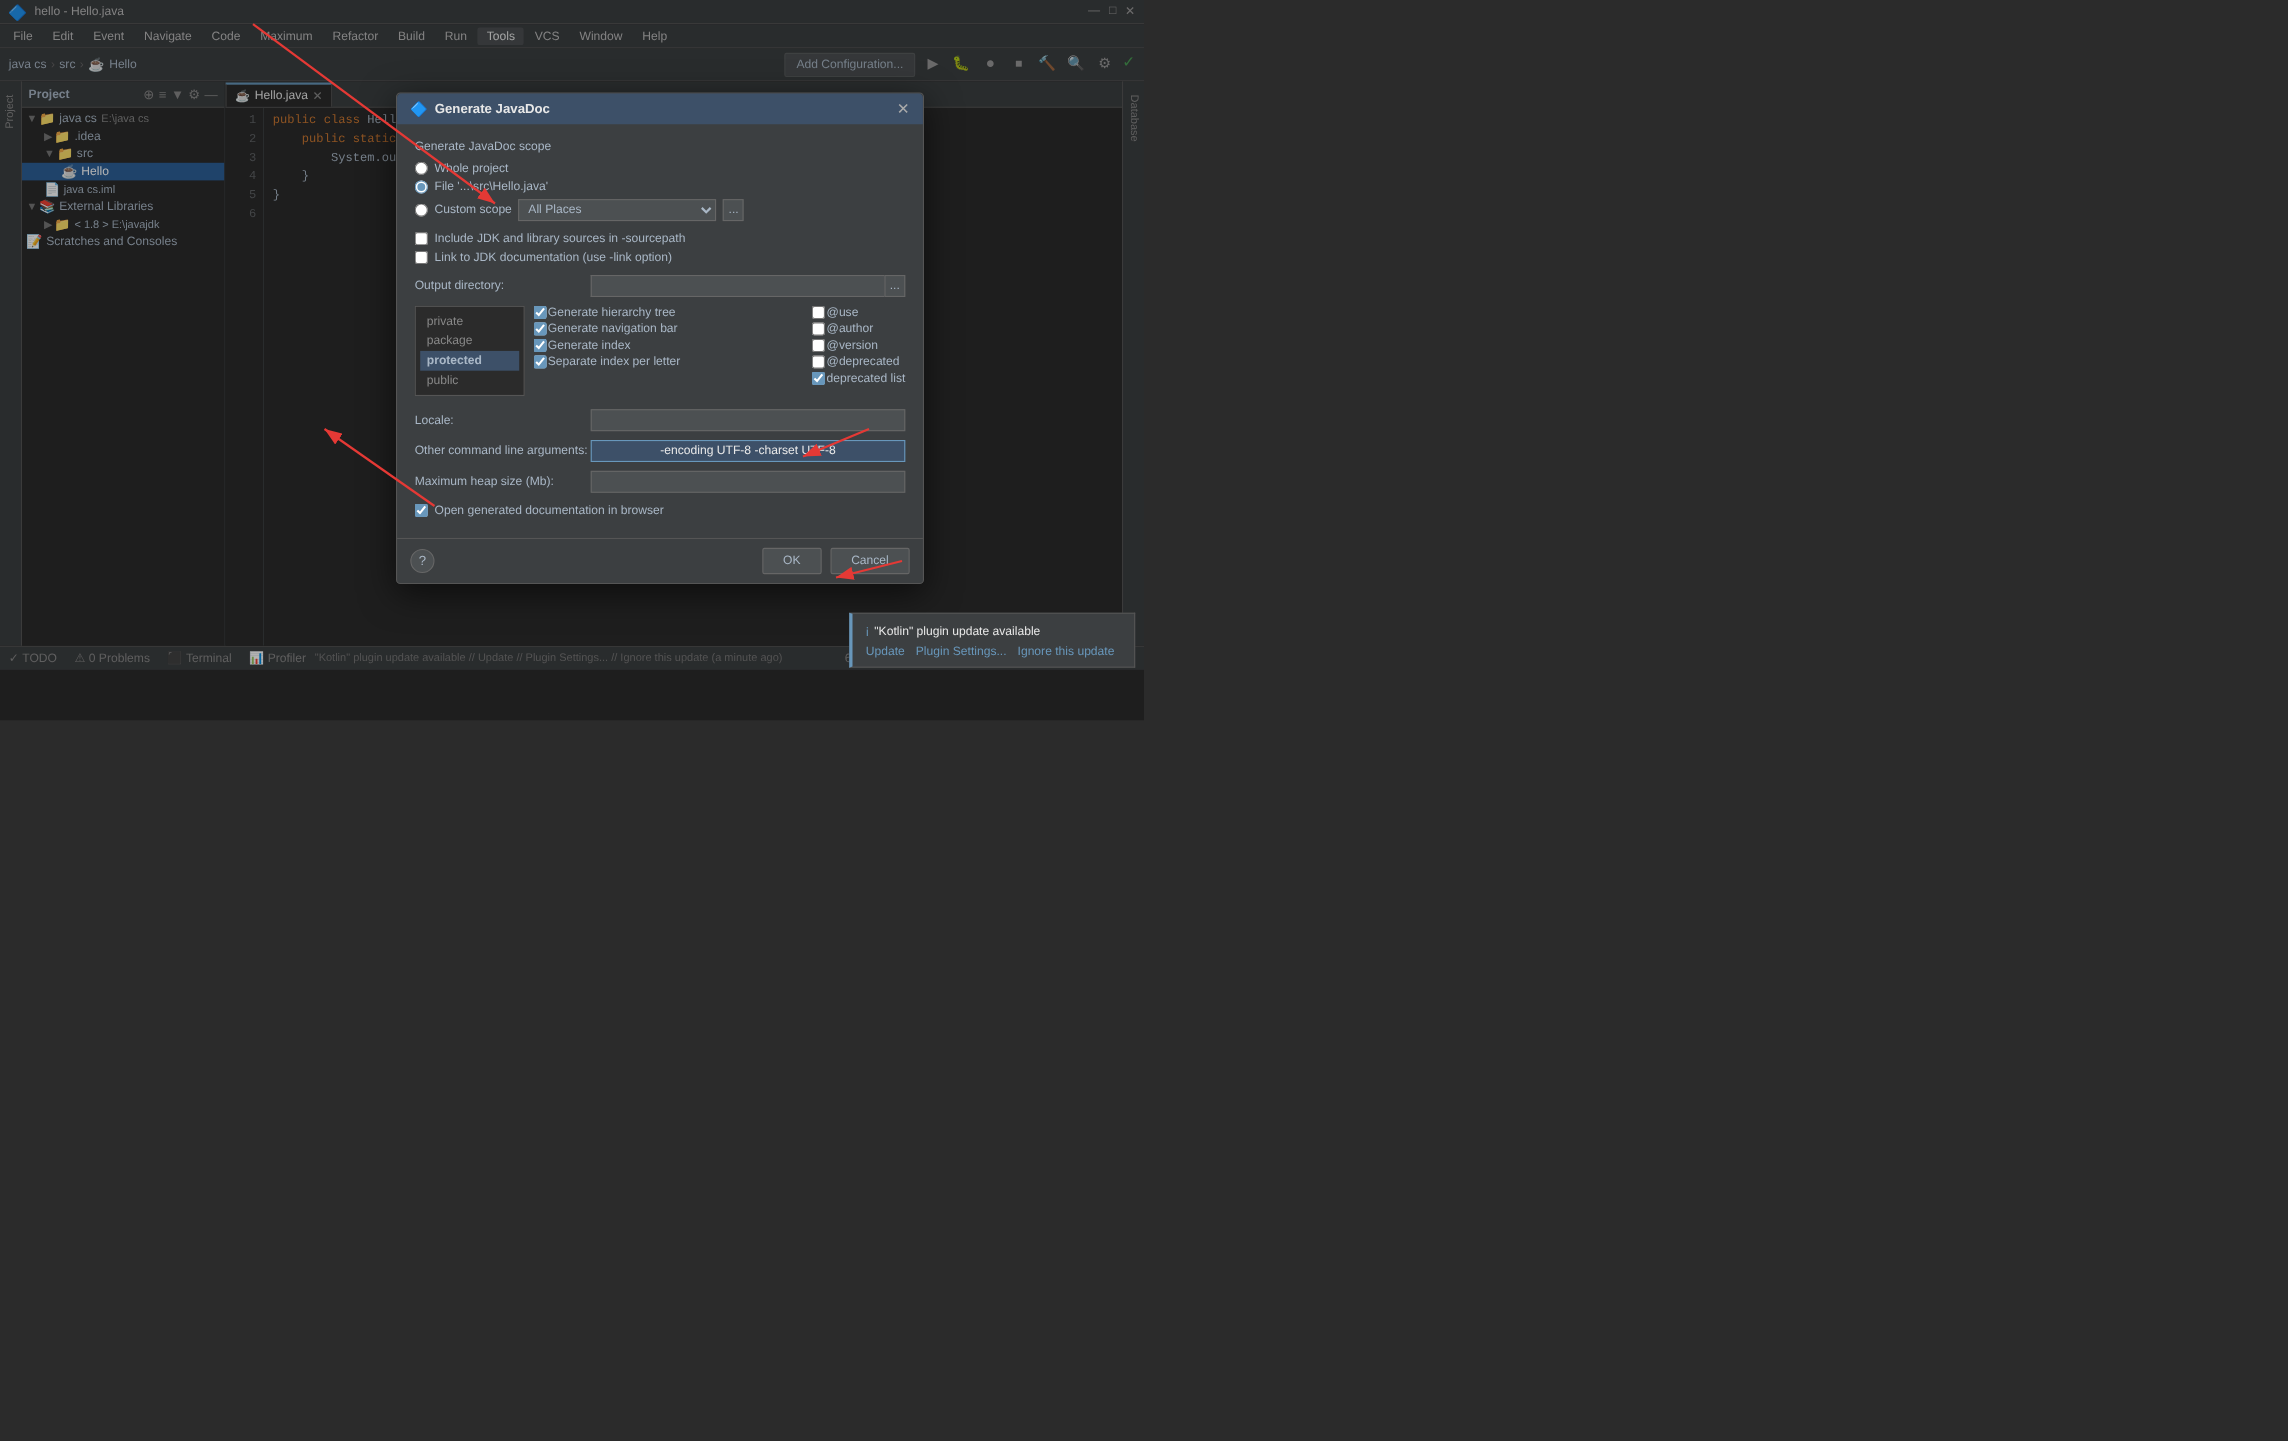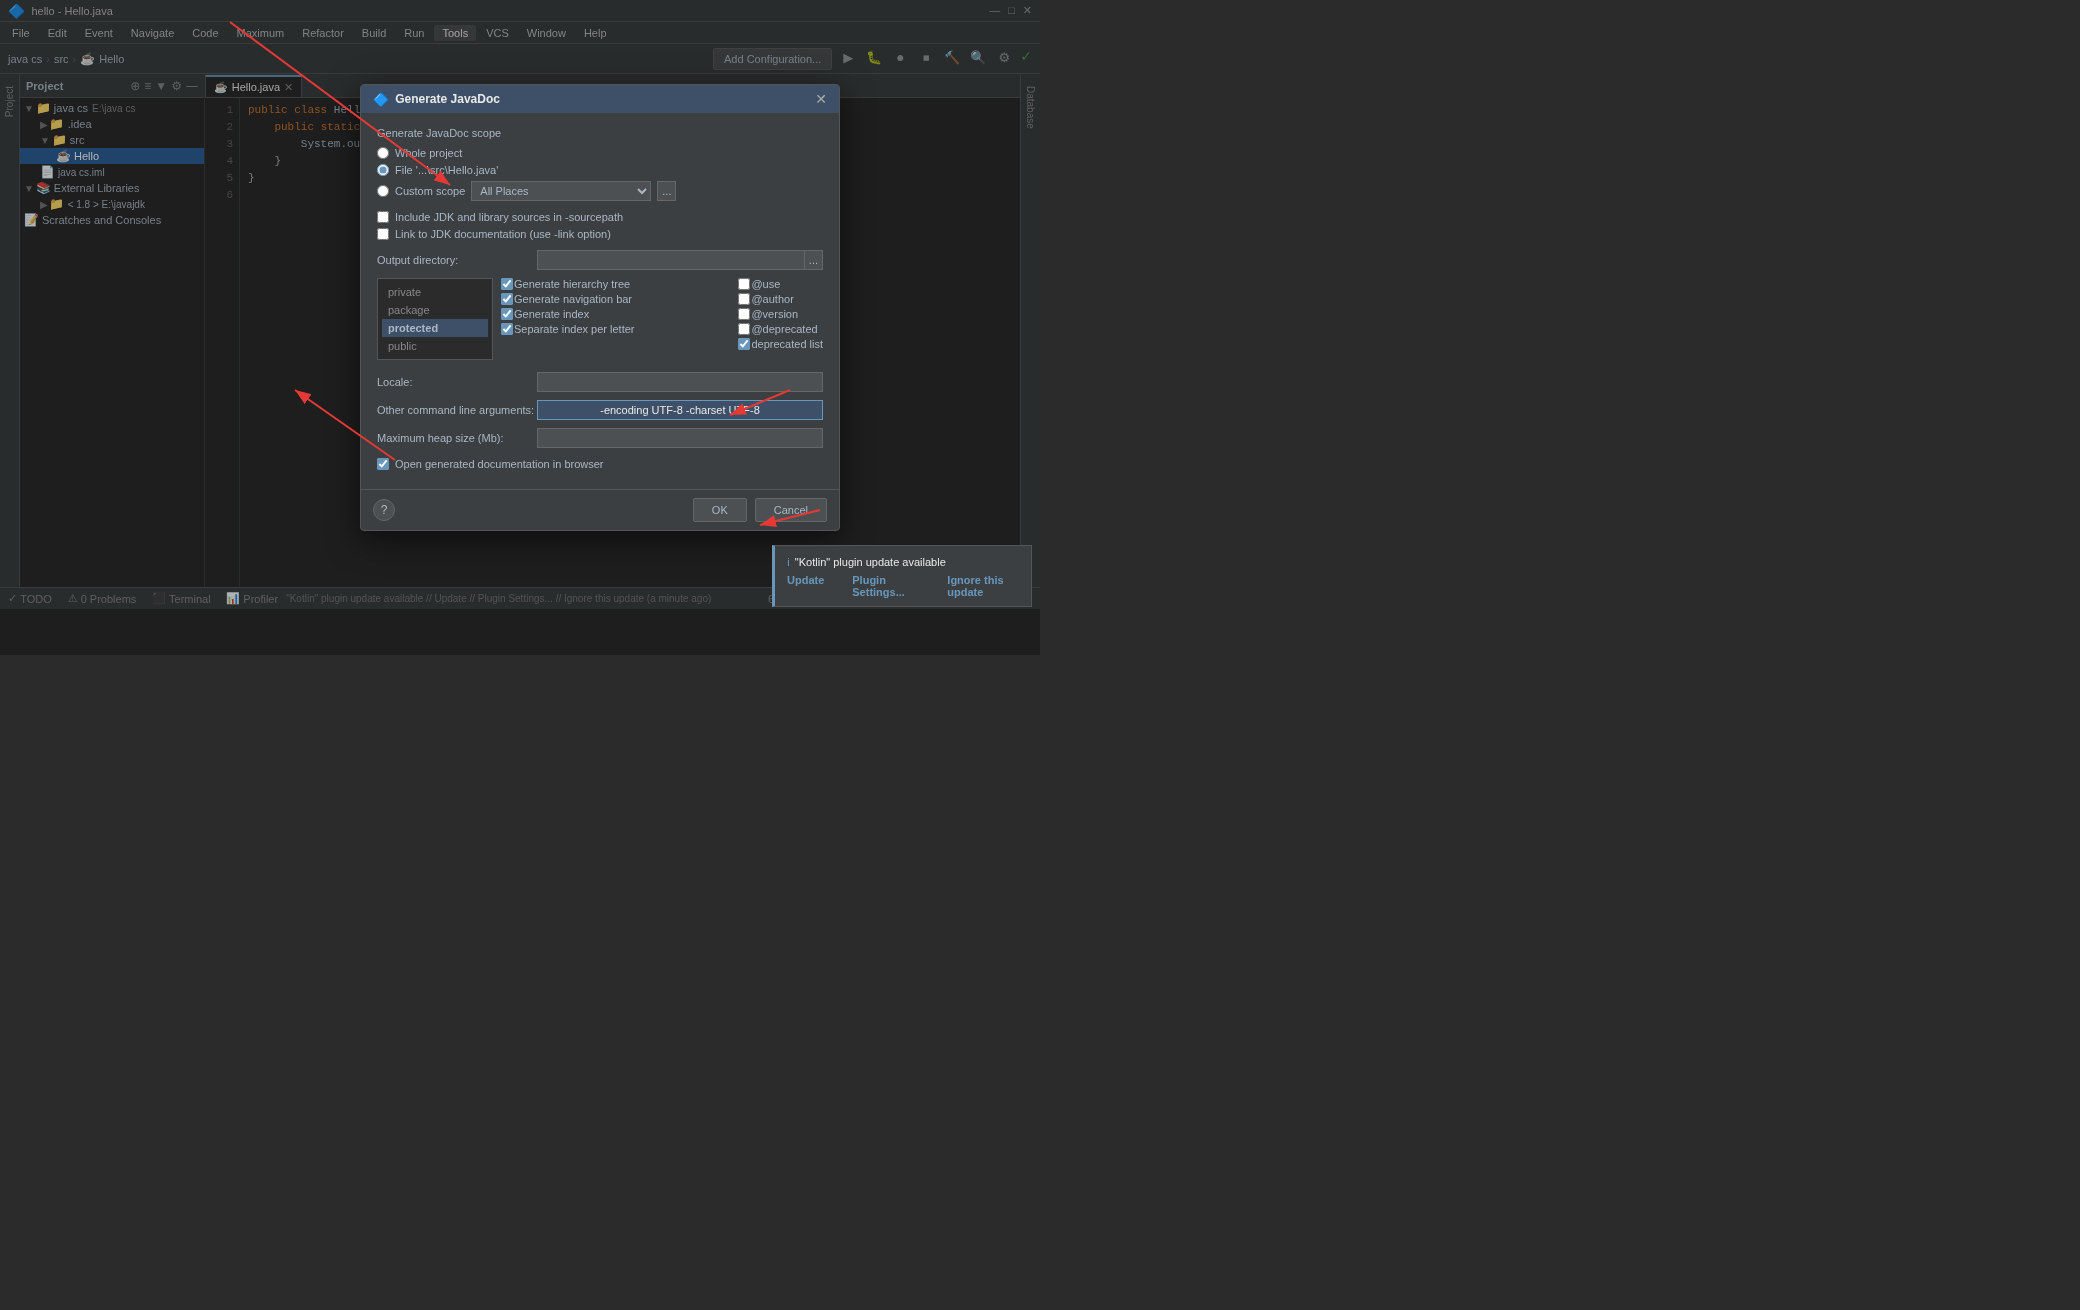--- a/index.html
+++ b/index.html
@@ -383,21 +383,21 @@
       cursor: pointer;
     }
     .options-panel {
       display: flex;
       gap: 8px;
       margin-bottom: 12px;
     }
     .visibility-box {
       background: #2b2b2b;
       border: 1px solid #555;
-      width: 116px;
+      width: 100px;
       padding: 4px;
     }
     .visibility-item {
       font-size: 11px;
       color: #888;
       padding: 3px 6px;
       cursor: pointer;
     }
     .visibility-item.selected {
       color: #a9b7c6;
@@ -473,24 +473,23 @@
     }
     .notification-title {
       color: #e8e8e8;
       margin-bottom: 5px;
       display: flex;
       align-items: center;
       gap: 5px;
     }
     .notification-links {
       display: flex;
-      gap: 28px;
+      gap: 10px;
       color: #6897bb;
       cursor: pointer;
-      font-weight: bold;
     }
 
     .checkmark-green {
       color: #499c54;
       font-size: 14px;
     }
   </style>
 </head>
 <body>
 

